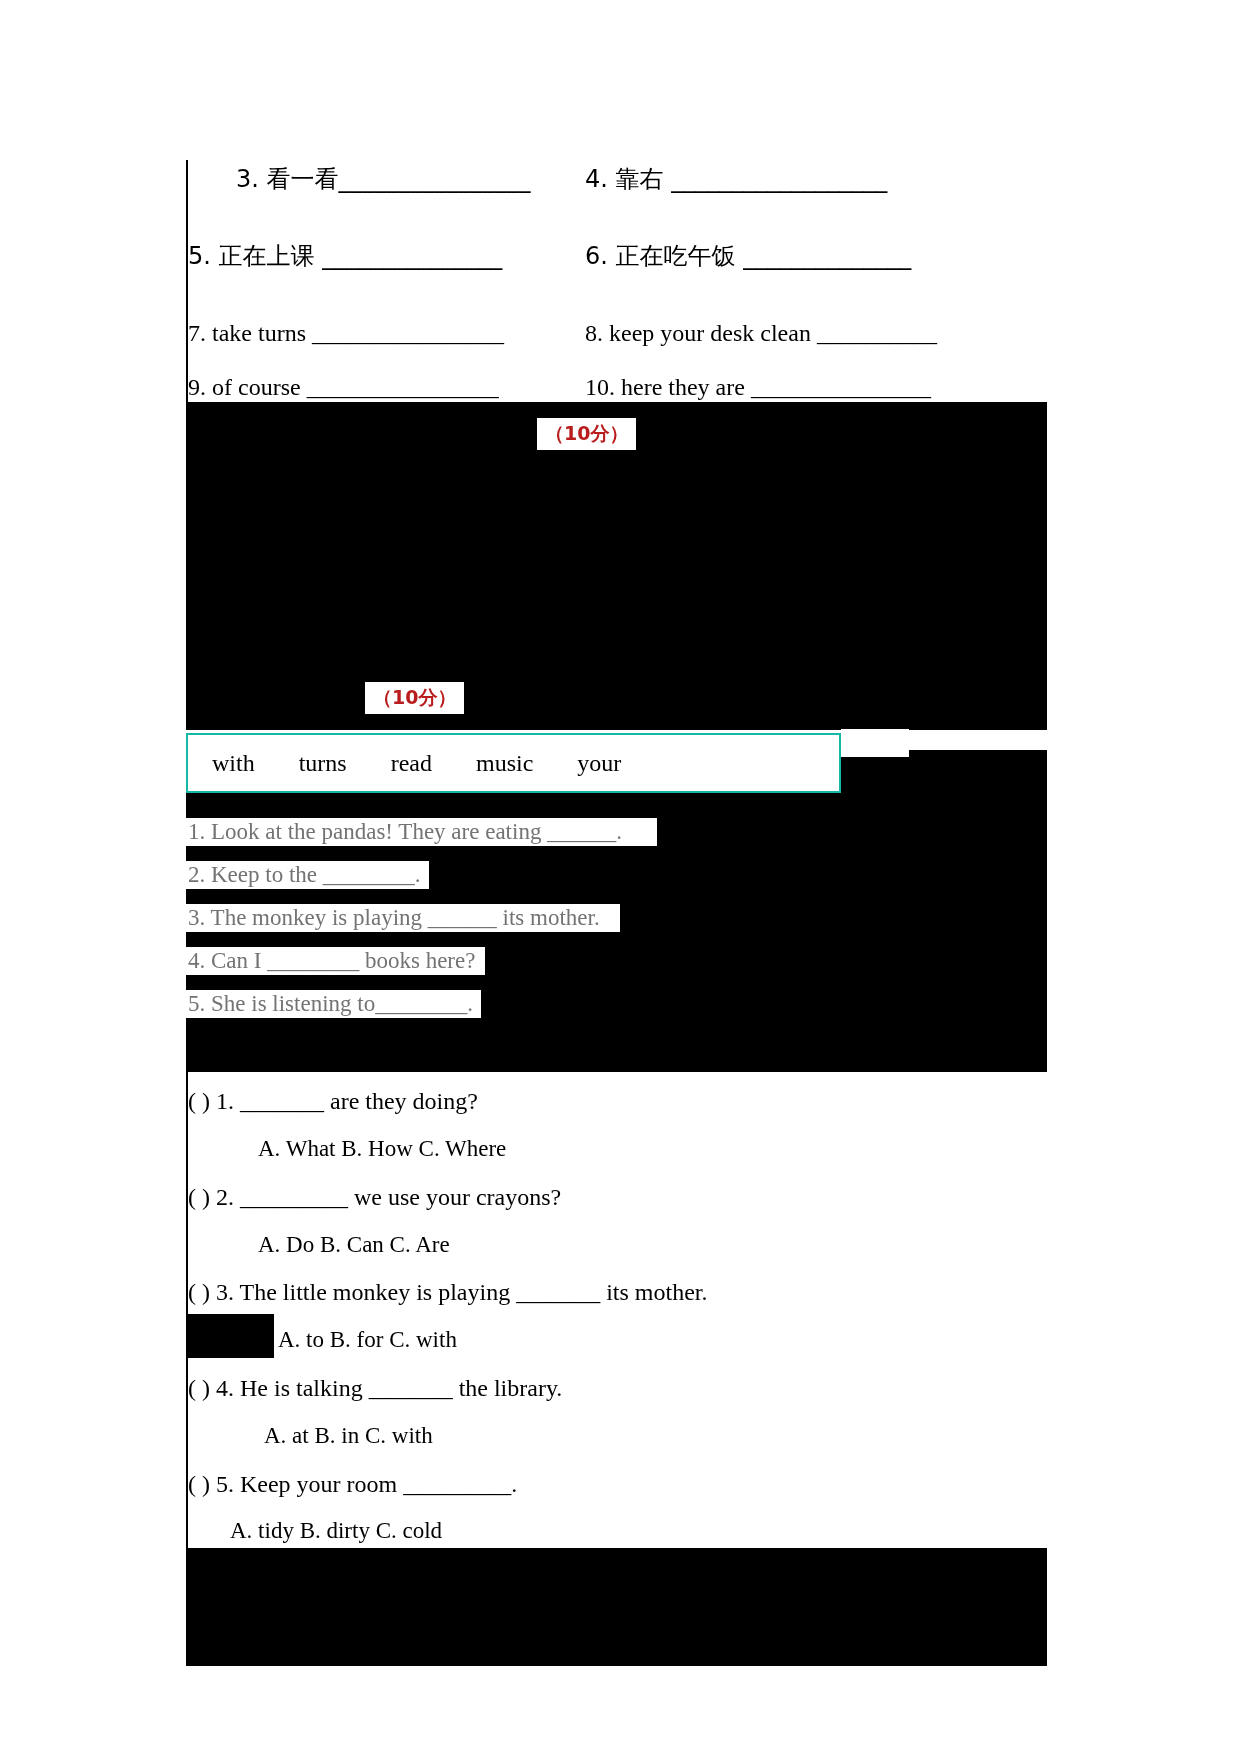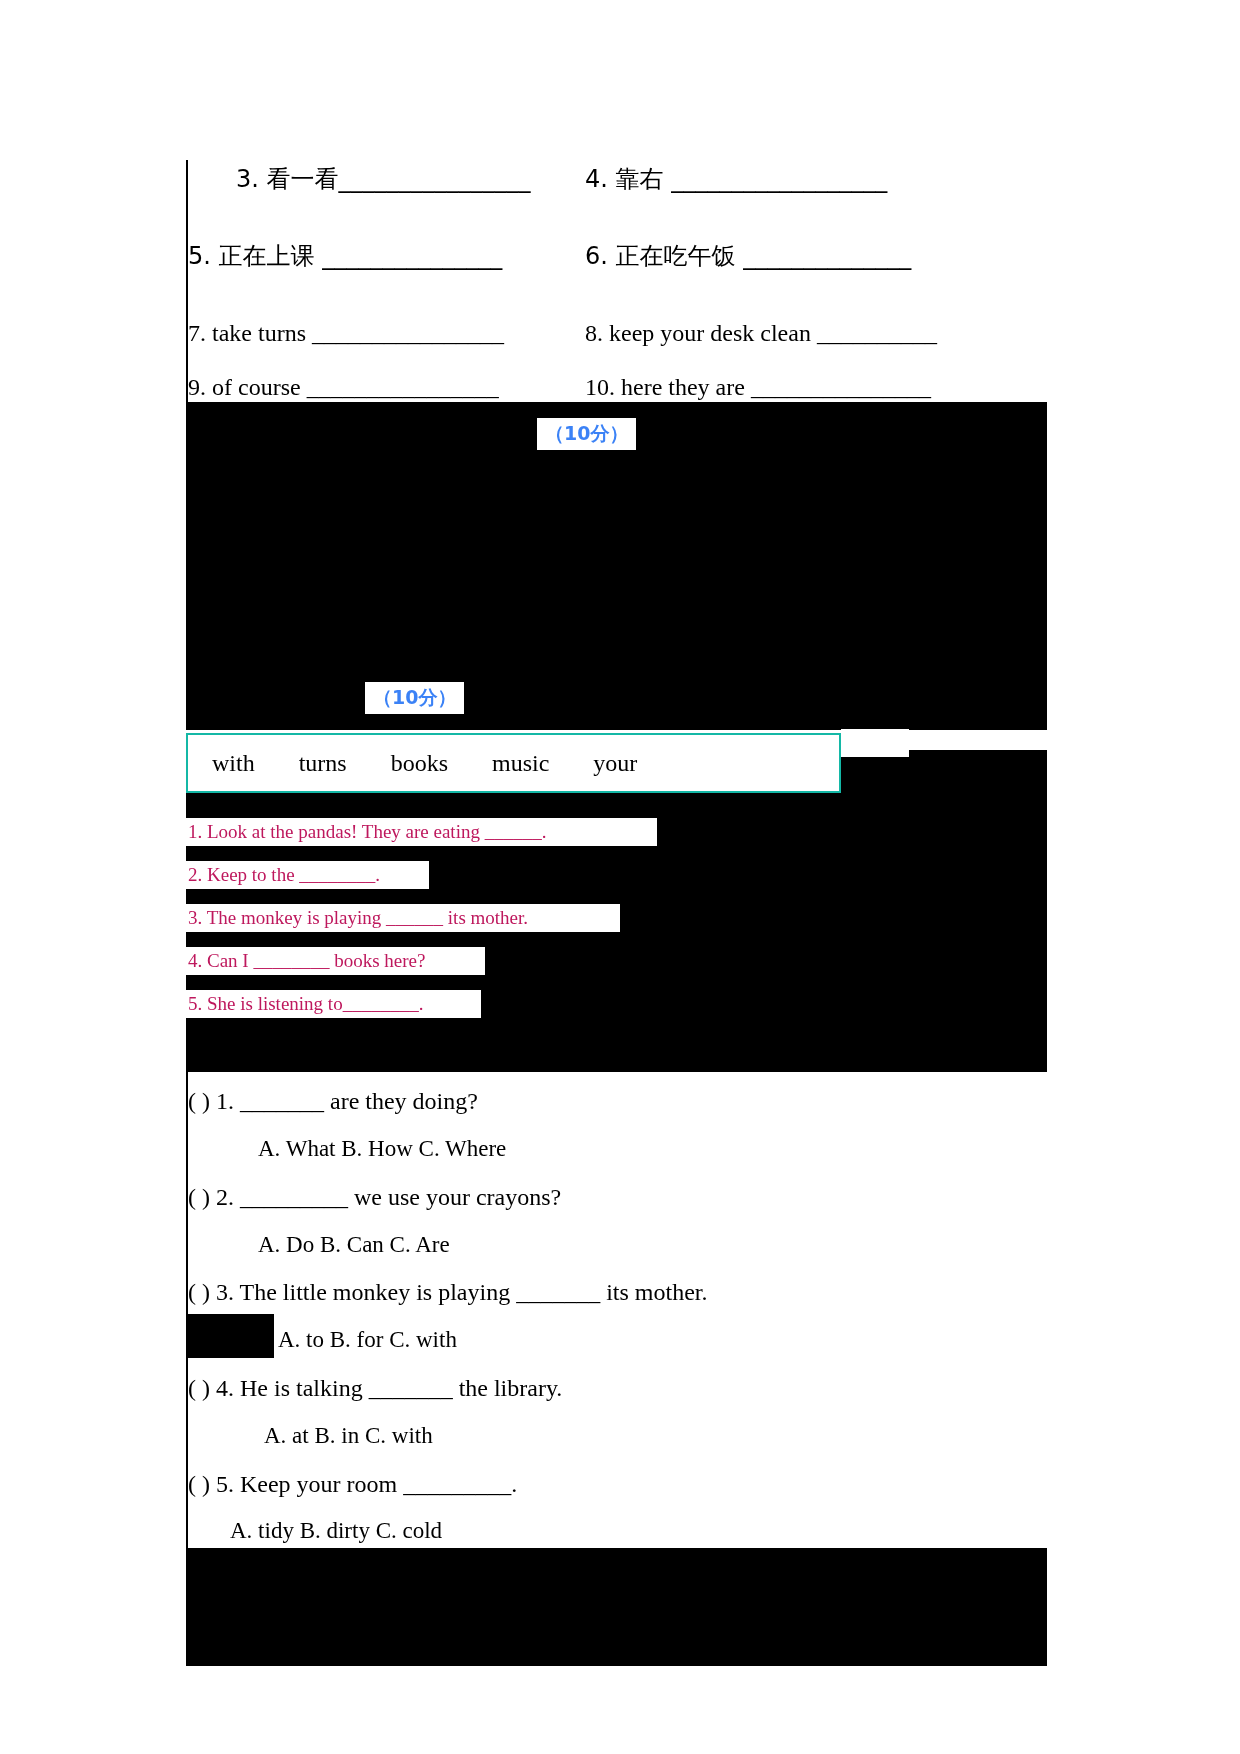--- a/index.html
+++ b/index.html
@@ -48,21 +48,21 @@
     white-space: nowrap;
   }
   
   .blk {
     position: absolute;
     background: #000000;
   }
   .score-tag {
     position: absolute;
     background: #ffffff;
-    color: #3b82f6;
+    color: #b91c1c;
     font-family: "DejaVu Sans", sans-serif;
     font-weight: bold;
     font-size: 19px;
     padding: 3px 8px;
     white-space: nowrap;
   }
   .wordbank {
     position: absolute;
     background: #ffffff;
     border: 2px solid #14b8a6;
@@ -70,23 +70,23 @@
     display: flex;
     align-items: center;
     gap: 44px;
     padding: 0 24px;
     font-family: "Liberation Serif", serif;
     font-size: 24px;
   }
   .white-strip {
     position: absolute;
     background: #ffffff;
-    color: #be185d;
-    font-family: "Liberation Serif", serif;
-    font-size: 19px;
+    color: #737373;
+    font-family: "Liberation Serif", serif;
+    font-size: 23px;
     white-space: nowrap;
     display: flex;
     align-items: center;
     padding-left: 2px;
     box-sizing: border-box;
   }
   .mc-line {
     position: absolute;
     left: 188px;
     white-space: nowrap;
@@ -147,21 +147,21 @@
 
   <div class="score-tag" style="left:537px;top:418px;">（10分）</div>
   <div class="score-tag" style="left:365px;top:682px;">（10分）</div>
 
   <div class="blk" style="left:186px;top:730px;width:861px;height:20px;background:#ffffff;"></div>
   <div class="blk" style="left:186px;top:750px;width:861px;height:322px;"></div>
 
   <div class="wordbank" style="left:186px;top:733px;width:655px;height:60px;">
     <span>with</span>
     <span>turns</span>
-    <span>books</span>
+    <span>read</span>
     <span>music</span>
     <span>your</span>
   </div>
   <div class="blk" style="left:841px;top:729px;width:68px;height:28px;background:#ffffff;"></div>
 
   <div class="white-strip" style="left:186px;top:818px;width:471px;height:28px;">1. Look at the pandas! They are eating ______.</div>
   <div class="white-strip" style="left:186px;top:861px;width:243px;height:28px;">2. Keep to the ________.</div>
   <div class="white-strip" style="left:186px;top:904px;width:434px;height:28px;">3. The monkey is playing ______ its mother.</div>
   <div class="white-strip" style="left:186px;top:947px;width:299px;height:28px;">4. Can I ________ books here?</div>
   <div class="white-strip" style="left:186px;top:990px;width:295px;height:28px;">5. She is listening to________.</div>

